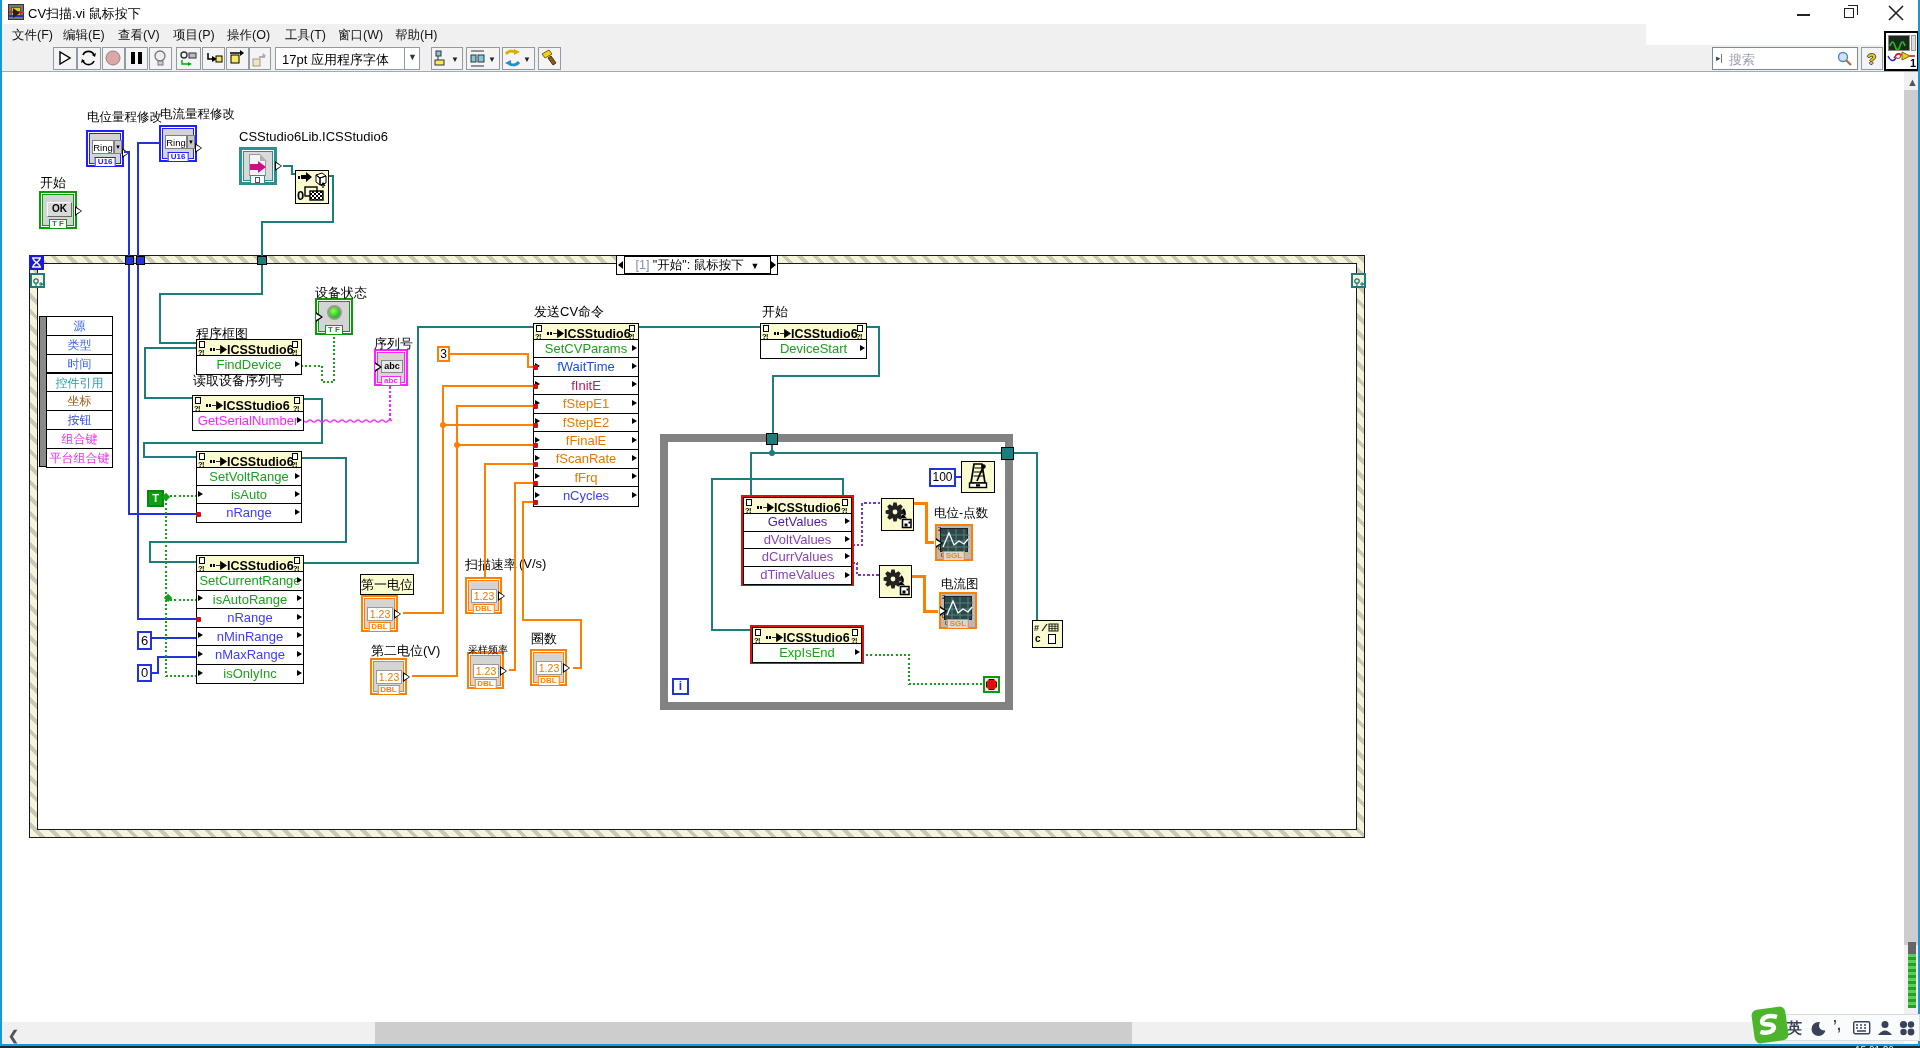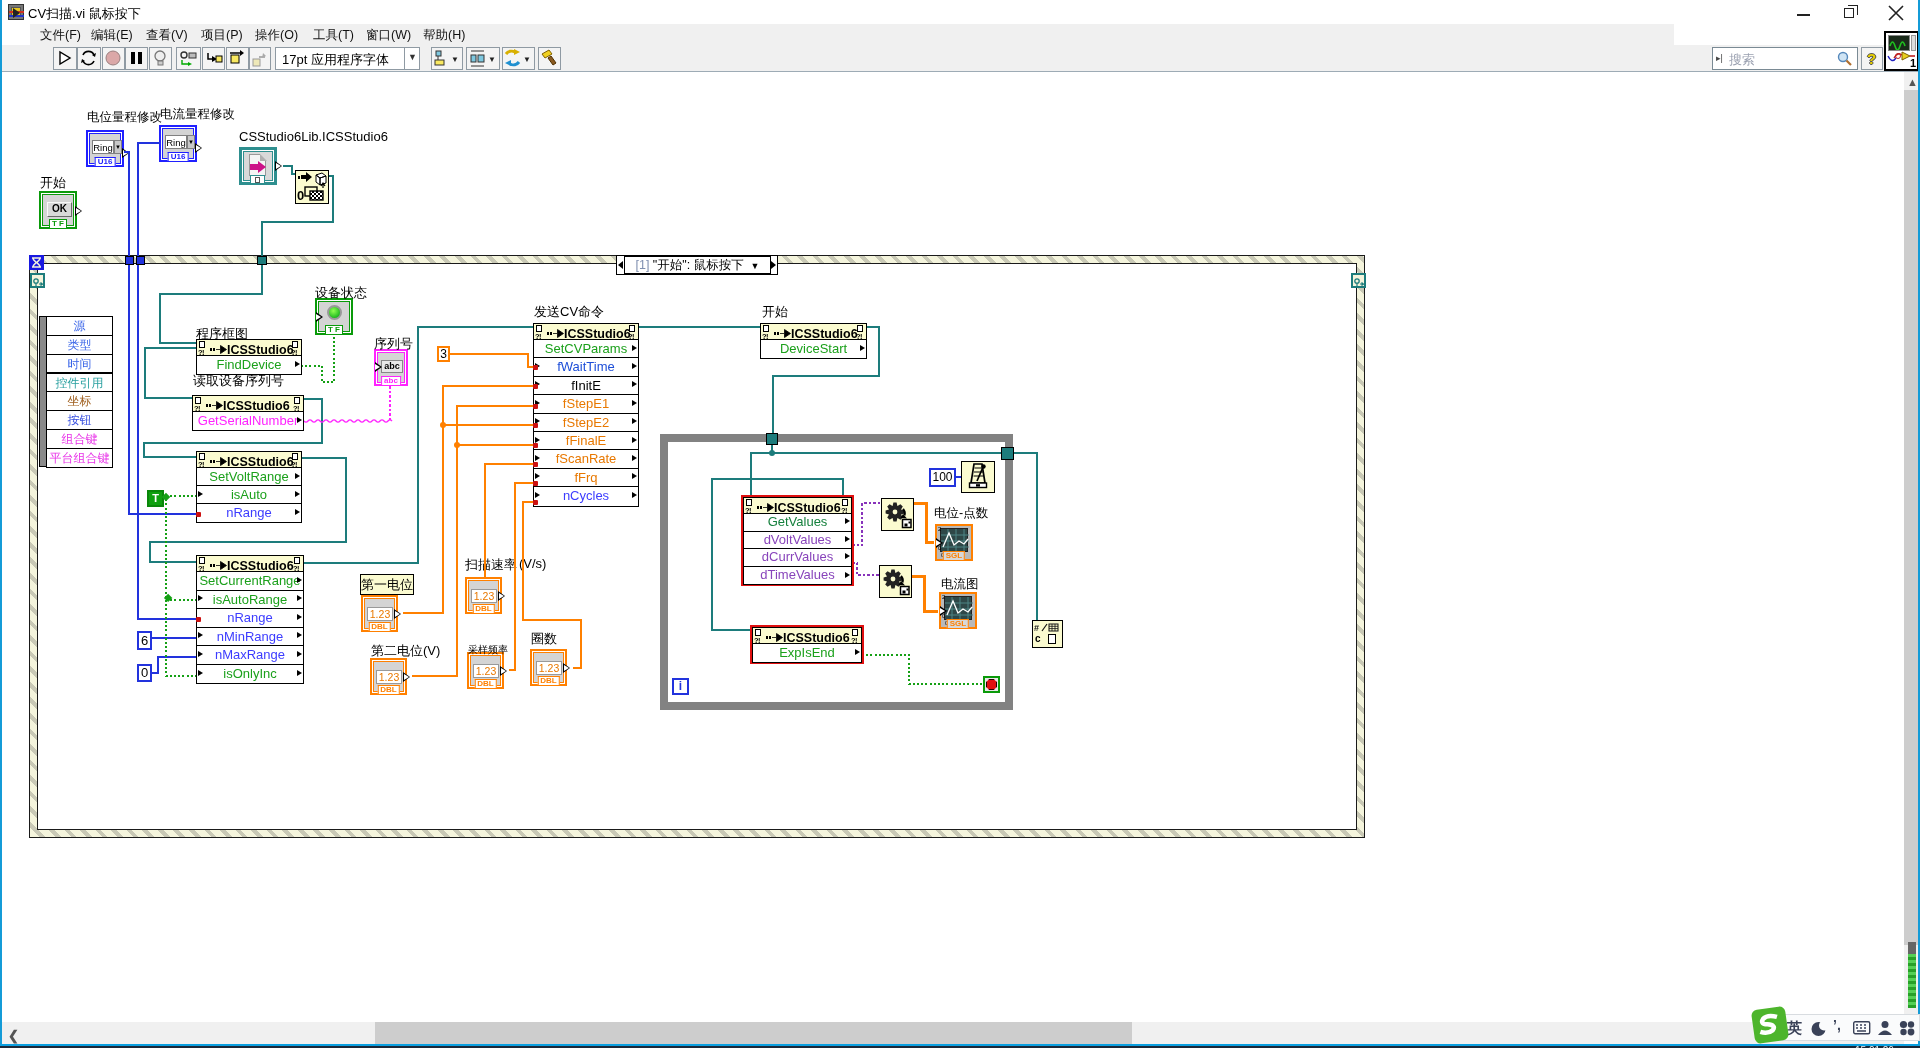--- a/index.html
+++ b/index.html
@@ -2,21 +2,21 @@
 <html><head><meta charset="utf-8">
 <style>
 * { margin:0; padding:0; box-sizing:border-box; }
 html,body { width:1920px; height:1048px; overflow:hidden; }
 body { font-family:"Liberation Sans", sans-serif; background:#fff; position:relative; }
 .abs { position:absolute; }
 
 #titlebar { left:0; top:0; width:1920px; height:24px; background:#fff; }
 #leftedge { left:0; top:0; width:2px; height:1044px; background:#149bd7; z-index:50;}
 #rightedge { right:0; top:0; width:2px; height:1044px; background:#149bd7; z-index:50;}
-#menubar { left:2px; top:24px; width:1644px; height:21px; background:#f0f0f0; font-size:12.5px; color:#111;margin-left:28px; }
+#menubar { left:2px; top:24px; width:1644px; height:21px; background:#f0f0f0; font-size:12.5px; color:#111; }
 #menubar span { position:absolute; top:3px; }
 #toolbar { left:2px; top:45px; width:1916px; height:27px; background:#f0f0f0; border-bottom:1px solid #9dabb5; }
 .tbtn { position:absolute; top:2px; height:23px; background:#f4f4f4; border:1px solid #8f9aa3; }
 #diagram { left:2px; top:72px; width:1902px; height:950px; background:#fff; overflow:hidden; }
 
 .lbl { position:absolute; font-size:13px; color:#000; white-space:nowrap; }
 .node { position:absolute; border:1px solid #000; background:#fff; }
 .nh { height:16px; background:#fbfbd0; border-bottom:1px solid #000; position:relative; text-align:left; }
 .nh b { font-size:12.5px; font-weight:bold; color:#000; line-height:15px; margin-left:30px; letter-spacing:0px; display:inline-block;}
 .nr { position:relative; border-bottom:1px solid #000; text-align:center; font-size:13px; }
@@ -304,21 +304,21 @@
         </div><svg class="harr" width="18" height="12">
           <rect x="0" y="5" width="2" height="3" fill="#000"></rect>
           <rect x="3" y="5" width="2" height="3" fill="#000"></rect>
           <path d="M6 6.5 h4.5 v-4 l6 4 l-6 4 v-4" fill="#000" stroke="#000" stroke-width="0.8"></path>
         </svg><b>ICSStudio6</b><div class="pgi" style="right:1px">
           <div class="d"></div>
           <div class="q">?!</div>
         </div></div>
       <div class="nr" style="height:18.4px;line-height:17.4px;color:#1ba01b">SetCVParams<span class="oa"></span></div>
       <div class="nr" style="height:18.4px;line-height:17.4px;color:#1d4ed8">fWaitTime<span class="ia"></span><span class="oa"></span></div>
-      <div class="nr" style="height:18.4px;line-height:17.4px;color:#000000">fInitE<span class="ia"></span><span class="oa"></span></div>
+      <div class="nr" style="height:18.4px;line-height:17.4px;color:#be185d">fInitE<span class="ia"></span><span class="oa"></span></div>
       <div class="nr" style="height:18.4px;line-height:17.4px;color:#e87800">fStepE1<span class="ia"></span><span class="oa"></span></div>
       <div class="nr" style="height:18.4px;line-height:17.4px;color:#e87800">fStepE2<span class="ia"></span><span class="oa"></span></div>
       <div class="nr" style="height:18.4px;line-height:17.4px;color:#e87800">fFinalE<span class="ia"></span><span class="oa"></span></div>
       <div class="nr" style="height:18.4px;line-height:17.4px;color:#e87800">fScanRate<span class="ia"></span><span class="oa"></span></div>
       <div class="nr" style="height:18.4px;line-height:17.4px;color:#e87800">fFrq<span class="ia"></span><span class="oa"></span></div>
       <div class="nr" style="height:18.4px;line-height:17.4px;color:#3c3cff">nCycles<span class="ia"></span><span class="oa"></span></div>
     </div>
 <div class="node" style="left:758px;top:251px;width:107px;z-index:3">
       <div class="nh"><div class="pgi" style="left:1px">
           <div class="d"></div>
@@ -339,21 +339,21 @@
           <div class="d"></div>
           <div class="q">?!</div>
         </div><svg class="harr" width="18" height="12">
           <rect x="0" y="5" width="2" height="3" fill="#000"></rect>
           <rect x="3" y="5" width="2" height="3" fill="#000"></rect>
           <path d="M6 6.5 h4.5 v-4 l6 4 l-6 4 v-4" fill="#000" stroke="#000" stroke-width="0.8"></path>
         </svg><b>ICSStudio6</b><div class="pgi" style="right:1px">
           <div class="d"></div>
           <div class="q">?!</div>
         </div></div>
-      <div class="nr" style="height:17.6px;line-height:16.6px;color:#15803d">GetValues<span class="oa"></span></div>
+      <div class="nr" style="height:17.6px;line-height:16.6px;color:#4c1d95">GetValues<span class="oa"></span></div>
       <div class="nr" style="height:17.6px;line-height:16.6px;color:#8844bb">dVoltValues<span class="oa"></span></div>
       <div class="nr" style="height:17.6px;line-height:16.6px;color:#8844bb">dCurrValues<span class="oa"></span></div>
       <div class="nr" style="height:17.6px;line-height:16.6px;color:#8844bb">dTimeValues<span class="oa"></span></div>
     </div>
 <div class="abs" style="left:748px;top:553px;width:114px;height:39px;border:2px solid #e01010;z-index:2"></div>
     <div class="node" style="left:750px;top:555px;width:110px;z-index:3">
       <div class="nh"><div class="pgi" style="left:1px">
           <div class="d"></div>
           <div class="q">?!</div>
         </div><svg class="harr" width="18" height="12">

